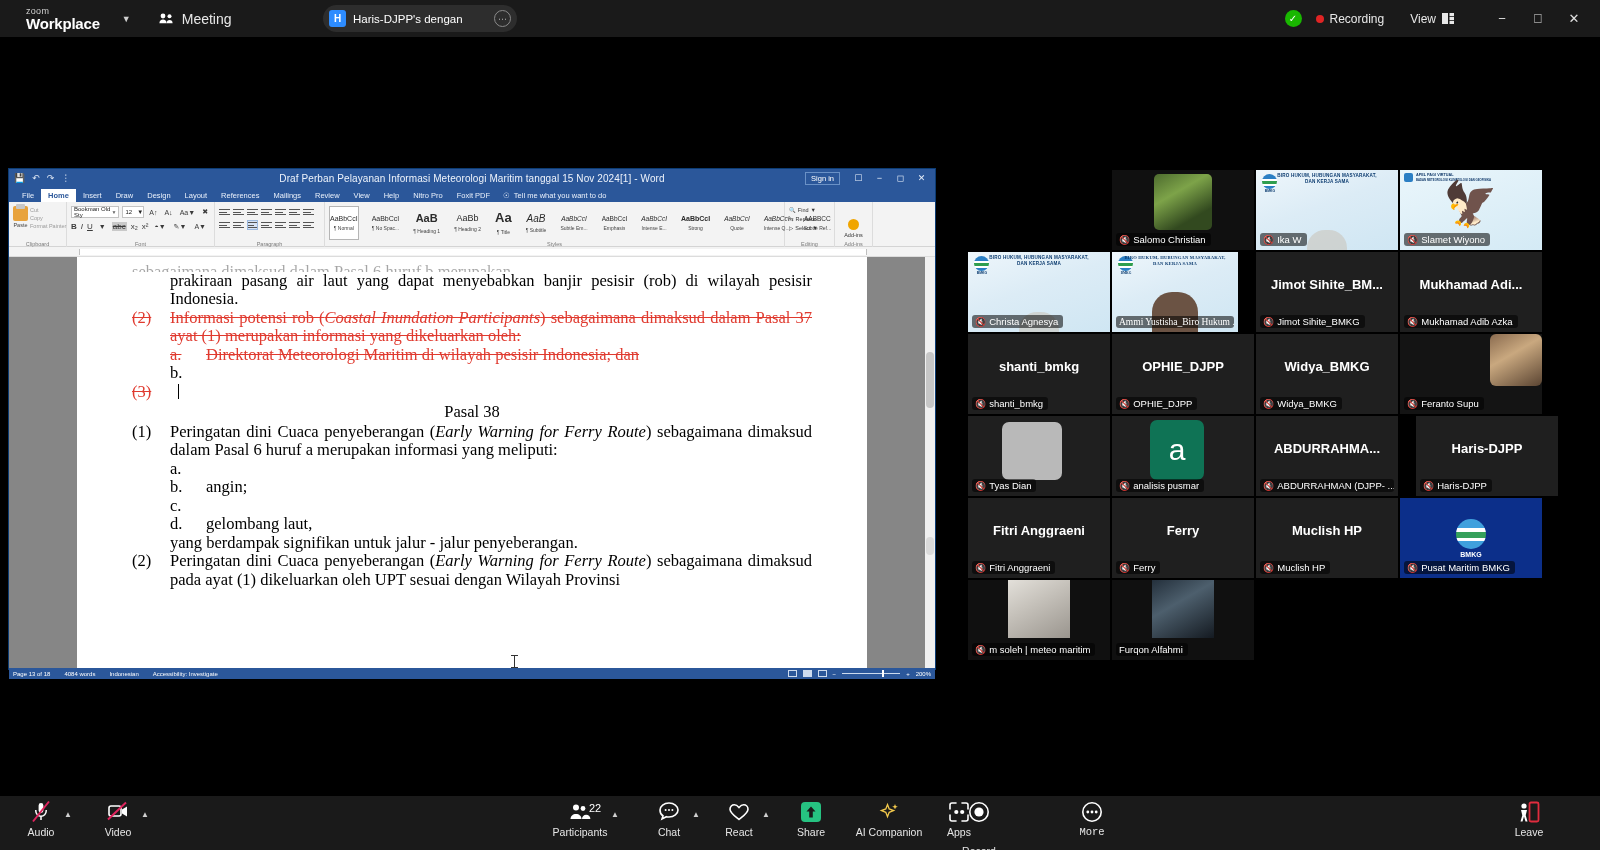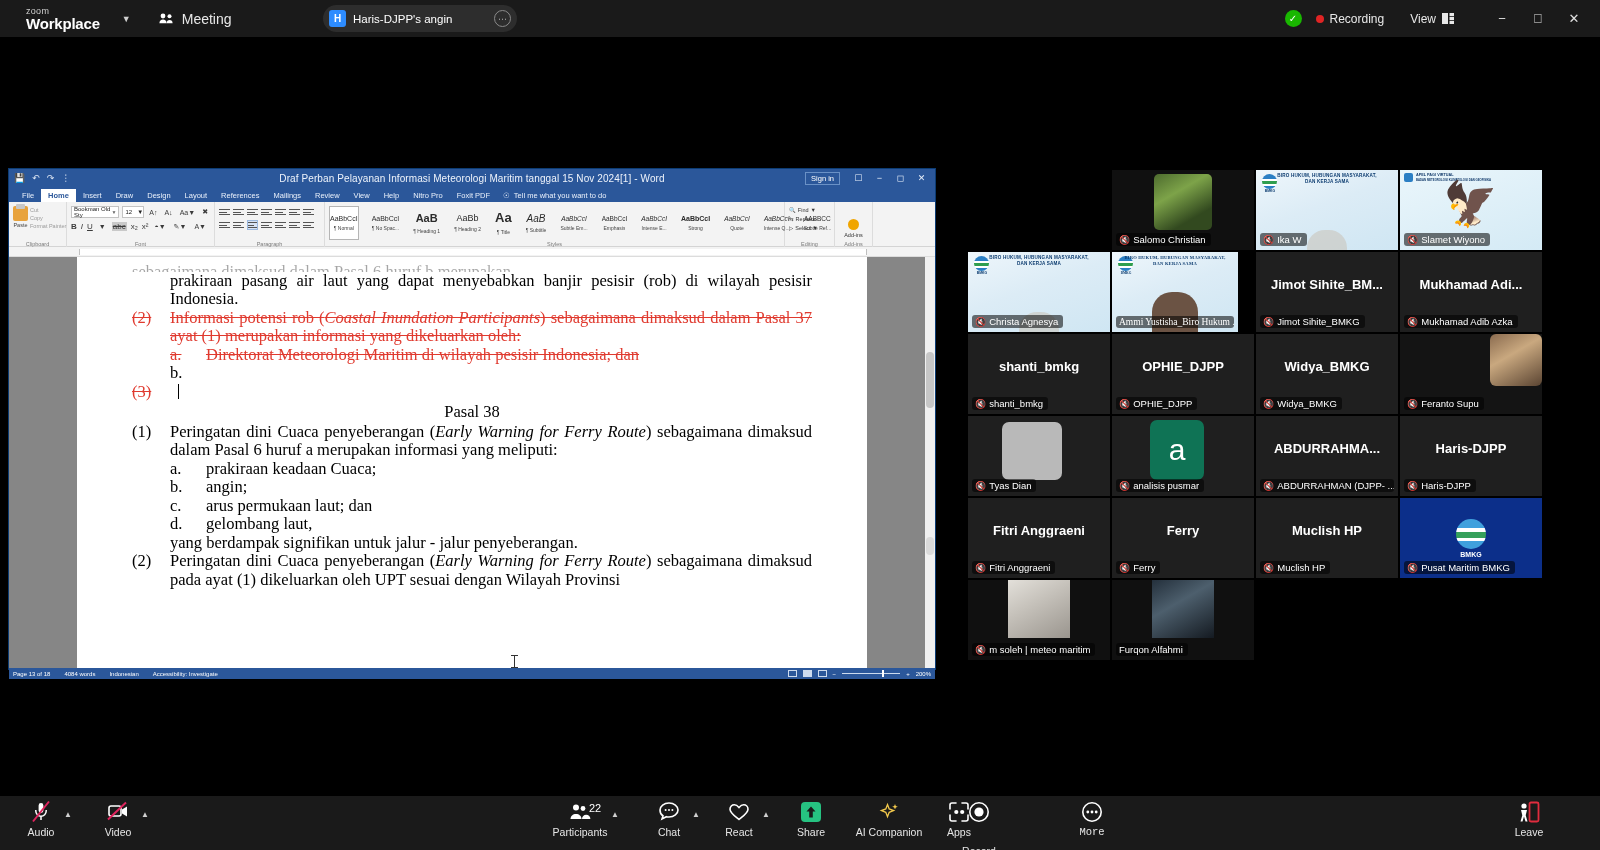--- a/index.html
+++ b/index.html
@@ -263,21 +263,21 @@
       <circle cx="4" cy="3" r="2.4" fill="#ffffff"></circle>
       <circle cx="10.5" cy="3.3" r="2" fill="#ffffff"></circle>
       <path d="M0.4 10.2c0-2.2 1.6-3.6 3.6-3.6s3.6 1.4 3.6 3.6z" fill="#ffffff"></path>
       <path d="M7.6 10.2c0-1.9 1.3-3.1 3-3.1s3 1.2 3 3.1z" fill="#ffffff"></path>
     </svg>
     <span>Meeting</span>
   </div>
 
   <div class="zm-sharepill">
     <div class="av">H</div>
-    <div class="nm">Haris-DJPP's angin</div>
+    <div class="nm">Haris-DJPP's dengan</div>
     <div class="dots">⋯</div>
   </div>
 
   <div class="zm-right">
     <div class="shield">✓</div>
     <div class="rec">
       <span class="dot"></span>
       <span>Recording</span>
     </div>
     <div class="viewbtn">
@@ -567,29 +567,27 @@
           <span class="num cut">(3)</span>
           <span class="body"><span class="caret-ins"></span></span>
         </div>
         <div class="ctr" style="margin-top: 2px; margin-bottom: 1px;">Pasal 38</div>
         <div class="p">
           <span class="num">(1)</span>
           <span class="body">Peringatan dini Cuaca penyeberangan (<span class="it">Early Warning for Ferry Route</span>) sebagaimana dimaksud dalam Pasal 6 huruf a merupakan informasi yang meliputi:</span>
         </div>
         <div class="sub">
           <span class="ltr">a.</span>
-          <span class="body">prakiraan keadaan Cuaca;</span>
         </div>
         <div class="sub">
           <span class="ltr">b.</span>
           <span class="body">angin;</span>
         </div>
         <div class="sub">
           <span class="ltr">c.</span>
-          <span class="body">arus permukaan laut; dan</span>
         </div>
         <div class="sub">
           <span class="ltr">d.</span>
           <span class="body">gelombang laut,</span>
         </div>
         <div class="p">
           <span class="num"></span>
           <span class="body">yang berdampak signifikan untuk jalur - jalur penyeberangan.</span>
         </div>
         <div class="p">
@@ -755,21 +753,21 @@
       </div>
     </div>
     <div class="tile" style="left: 288px; top: 246px; width: 142px; height: 80px;">
       <div class="vidbg" style="background:#1f1f1f"></div>
       <div class="bigname">ABDURRAHMA...</div>
       <div class="nametag">
         <span class="mutemic">🔇</span>
         <span>ABDURRAHMAN (DJPP- ...</span>
       </div>
     </div>
-    <div class="tile" style="left: 432px; top: 246px; width: 142px; height: 80px;">
+    <div class="tile" style="left: 448px; top: 246px; width: 142px; height: 80px;">
       <div class="vidbg" style="background:#1f1f1f"></div>
       <div class="bigname">Haris-DJPP</div>
       <div class="nametag">
         <span class="mutemic">🔇</span>
         <span>Haris-DJPP</span>
       </div>
     </div>
     <div class="tile" style="left: 0px; top: 328px; width: 142px; height: 80px;">
       <div class="vidbg" style="background:#1f1f1f"></div>
       <div class="bigname">Fitri Anggraeni</div>

